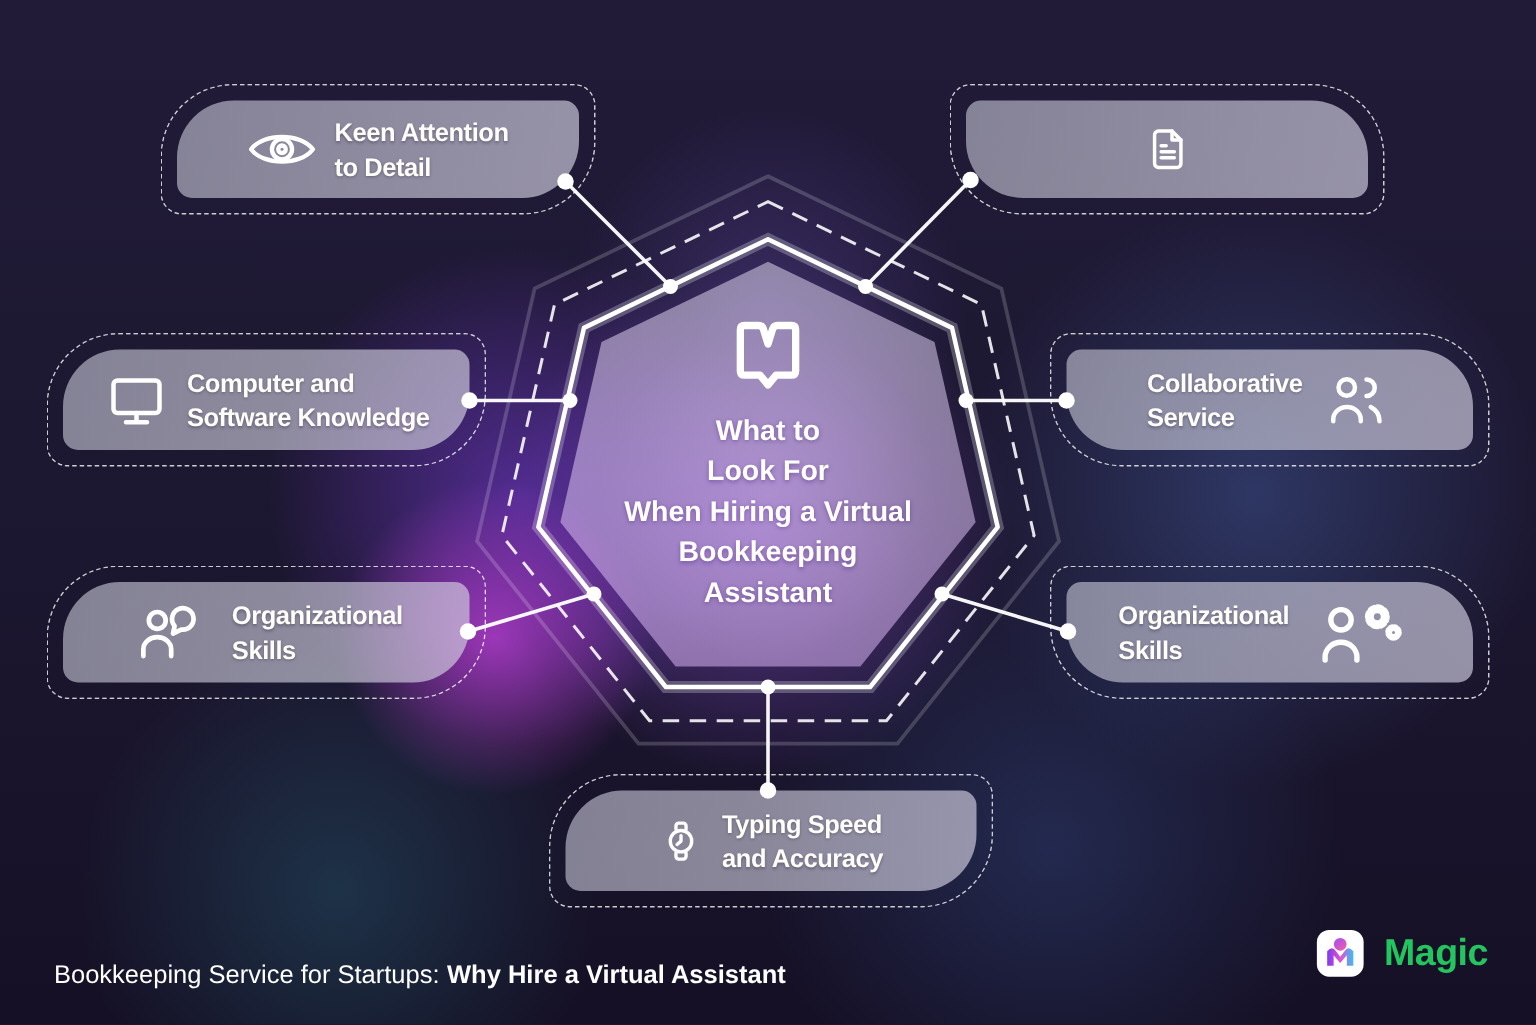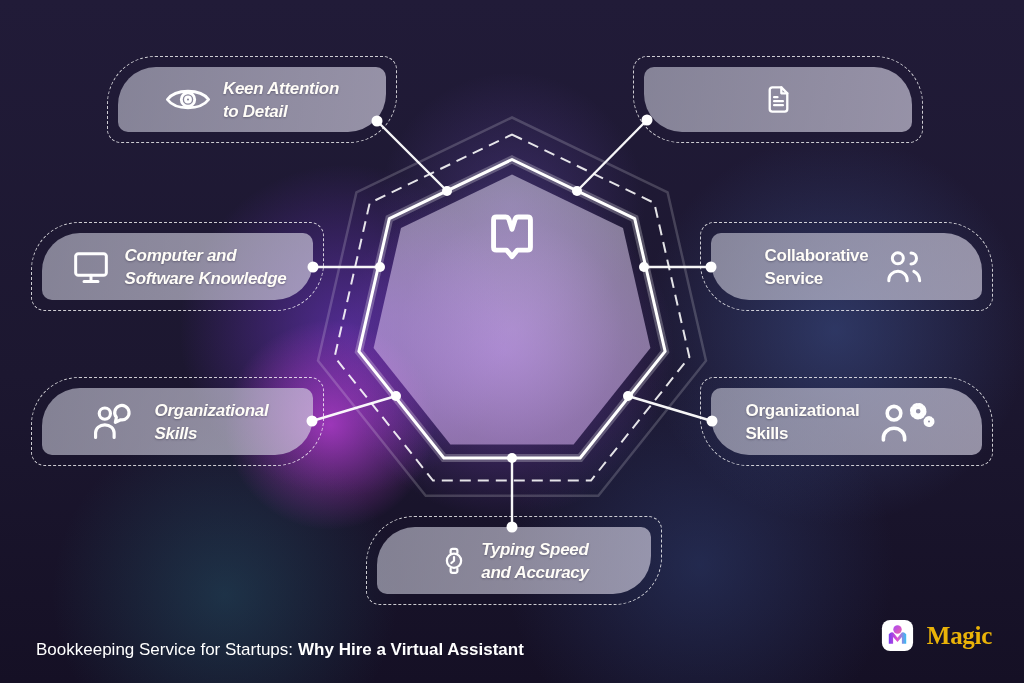--- a/index.html
+++ b/index.html
@@ -29,21 +29,21 @@
     border:1.4px dashed rgba(255,255,255,0.78);
   }
   .dash-left{border-radius:48px 14px 48px 14px;}
   .dash-right{border-radius:14px 48px 14px 48px;}
   .card{
     position:absolute;inset:0;
     background:linear-gradient(100deg, rgba(201,201,216,0.60), rgba(212,208,226,0.66));
     display:flex;align-items:center;justify-content:center;gap:12px;
     color:#fffdf8;
   }
-  .card-left{border-radius:38px 10px 38px 10px;font-style:italic;}
+  .card-left{border-radius:38px 10px 38px 10px;}
   .card-right{border-radius:10px 38px 10px 38px;}
   .card-label{
     font-size:17px;font-weight:bold;line-height:23px;letter-spacing:-0.3px;
     white-space:pre-line;text-shadow:0 1px 2px rgba(30,25,50,0.35);
   }
   .icon{flex:0 0 auto;display:block;}
   #center-panel{
     position:absolute;left:362px;top:205px;width:300px;z-index:2;text-align:center;color:#fff;
   }
   #center-panel .book{display:block;margin:0 auto;}
@@ -52,21 +52,21 @@
     white-space:pre-line;text-shadow:0 1px 3px rgba(60,20,110,0.4);
   }
   #footer{
     position:absolute;left:36px;top:640px;z-index:4;color:#fff;font-size:17px;text-align:right;
   }
   #footer .prefix{font-weight:normal;}
   #footer .bold{font-weight:bold;margin-left:5px;}
   #brand{
     position:absolute;right:32px;top:619px;z-index:4;display:flex;align-items:center;gap:13px;
   }
-  #brand-name{color:#eab308;font-size:25px;font-weight:bold;letter-spacing:-0.3px;font-family:Liberation Serif, serif;}
+  #brand-name{color:#22c55e;font-size:25px;font-weight:bold;letter-spacing:-0.3px;}
 </style>
 </head>
 <body>
 
 <div class="bg"></div>
 
 <svg id="hepta" class="layer" width="1024" height="683" viewBox="0 0 1024 683">
   <defs>
     <linearGradient id="fillGrad" x1="0" y1="0" x2="0" y2="1">
       <stop offset="0" stop-color="rgba(236,229,249,0.50)"></stop>
@@ -184,20 +184,25 @@
     </svg>
     <div class="card-label">Typing Speed
 and Accuracy</div>
   </div>
 </div>
 
 <div id="center-panel">
   <svg class="book" width="56" height="58" viewBox="0 0 24 24">
     <path d="M12 10 L10.7 5.8 C10.5 5.1 10 4.7 9.3 4.7 H5.3 C4.5 4.7 4.1 5.1 4.1 5.9 V17.7 C4.1 18.5 4.5 18.9 5.3 18.9 H9.7 L12 21.7 L14.3 18.9 H18.7 C19.5 18.9 19.9 18.5 19.9 17.7 V5.9 C19.9 5.1 19.5 4.7 18.7 4.7 H14.7 C14 4.7 13.5 5.1 13.3 5.8 Z" fill="none" stroke="#fff" stroke-width="2.1" stroke-linecap="round" stroke-linejoin="round"></path>
   </svg>
+  <div id="center-title">What to
+Look For
+When Hiring a Virtual
+Bookkeeping
+Assistant</div>
 </div>
 
 <svg id="links" class="layer" width="1024" height="683" viewBox="0 0 1024 683">
   <g stroke="#ffffff" stroke-width="2.4" opacity="0.96">
     <line x1="377" y1="121" x2="447" y2="191"></line>
     <line x1="647" y1="120" x2="577" y2="191"></line>
     <line x1="313" y1="267" x2="380" y2="267"></line>
     <line x1="711" y1="267" x2="644" y2="267"></line>
     <line x1="312" y1="421" x2="396" y2="396"></line>
     <line x1="712" y1="421" x2="628" y2="396"></line>

